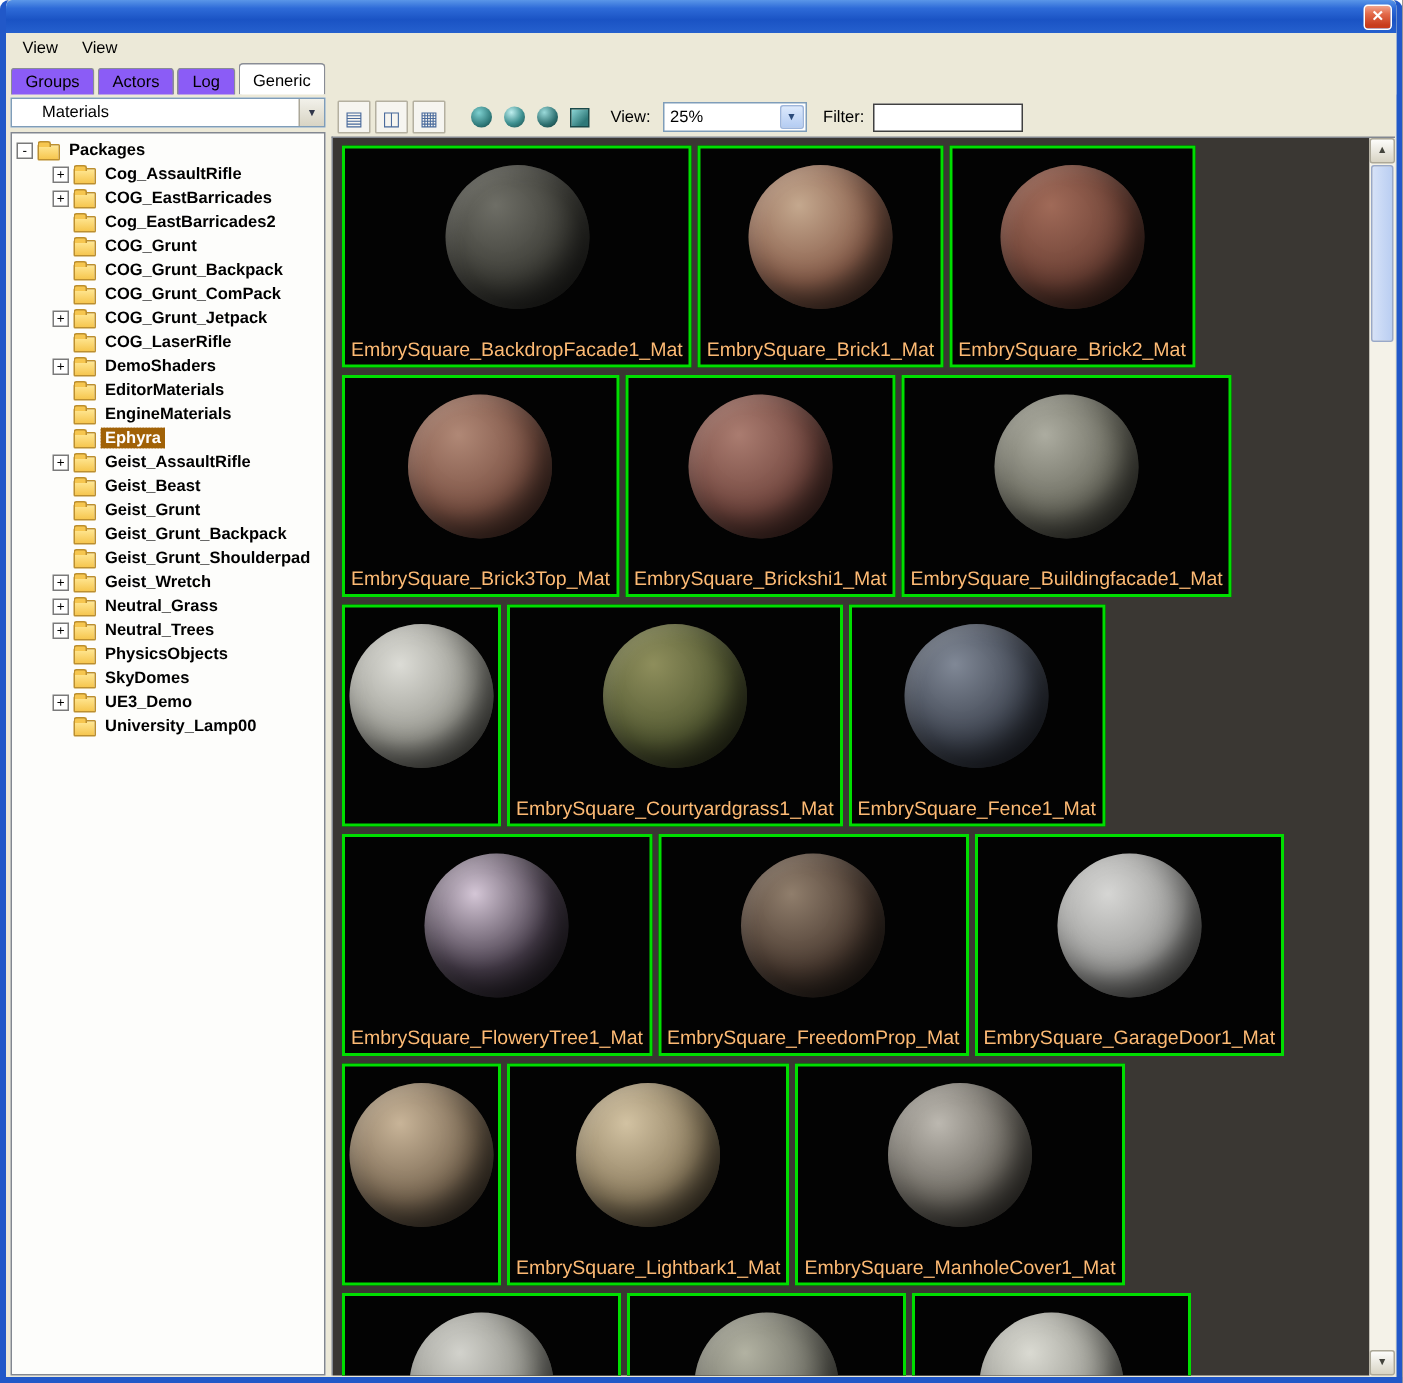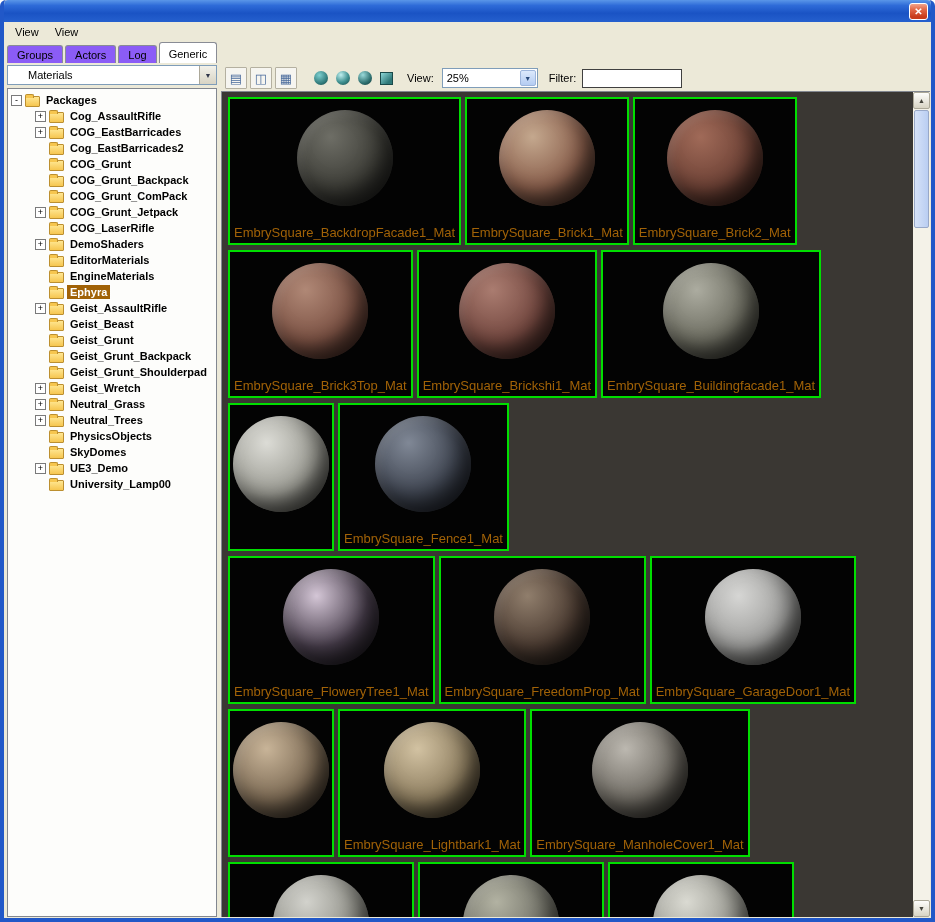--- a/index.html
+++ b/index.html
@@ -71,21 +71,21 @@
 
   
   .browser-wrap { flex:1; display:flex; min-height:0; border-top:1px solid #828790; border-left:1px solid #828790; }
   .thumb-area { flex:1; background:#3A3733; overflow:hidden; padding:5px 4px 0 6px; min-width:0; }
   .thumb-row { display:flex; gap:4px; margin-bottom:5px; align-items:flex-start; }
   .thumb { height:148px; flex:none; border:2px solid #00DE00; background:#030303;
            display:flex; flex-direction:column; align-items:center; padding:0 3px; }
   .thumb.partial { min-width:186px; }
   .sphere { width:96px; height:96px; border-radius:50%; margin-top:11px; flex:none;
             box-shadow:inset -10px -12px 20px rgba(0,0,0,.55), inset 4px 5px 10px rgba(255,255,255,.12); }
-  .thumb-label { margin-top:auto; min-height:16px; padding:0 1px 3px; font-size:13px; color:#a16207; white-space:nowrap; }
+  .thumb-label { margin-top:auto; min-height:16px; padding:0 1px 3px; font-size:13px; color:#fdba74; white-space:nowrap; }
 
   
   .scrollbar { width:17px; flex:none; background:#F4F2E8; display:flex; flex-direction:column; align-items:center; }
   .scroll-btn { width:17px; height:17px; flex:none; border:1px solid #ACA898; border-radius:2px;
                 background:linear-gradient(180deg,#FDFDFB,#D8D4C4); display:flex; align-items:center; justify-content:center;
                 font-size:7px; color:#44443C; border-color:#ACA898; }
   .scroll-track { flex:1; width:17px; position:relative; }
   .scroll-thumb { position:absolute; top:1px; left:1px; width:15px; height:118px; border:1px solid #98A8C8; border-radius:2px;
                   background:linear-gradient(90deg,#D6E2F8,#BACEF2); }
 </style>
@@ -314,20 +314,24 @@
                 <div class="sphere" style="background: radial-gradient(circle at 35% 28%, rgb(172, 172, 160) 0%, rgb(110, 110, 98) 55%, rgb(30, 30, 26) 100%);"></div>
                 <div class="thumb-label">EmbrySquare_Buildingfacade1_Mat</div>
               </div>
           </div>
 
           <div class="thumb-row">
             <div class="thumb">
                 <div class="sphere" style="background: radial-gradient(circle at 35% 28%, rgb(220, 220, 214) 0%, rgb(156, 156, 148) 55%, rgb(44, 44, 40) 100%);"></div>
               </div>
             <div class="thumb">
+                <div class="sphere" style="background: radial-gradient(circle at 35% 28%, rgb(142, 142, 92) 0%, rgb(86, 92, 52) 55%, rgb(21, 23, 14) 100%);"></div>
+                <div class="thumb-label">EmbrySquare_Courtyardgrass1_Mat</div>
+              </div>
+            <div class="thumb">
                 <div class="sphere" style="background: radial-gradient(circle at 35% 28%, rgb(128, 136, 150) 0%, rgb(64, 70, 82) 55%, rgb(16, 18, 24) 100%);"></div>
                 <div class="thumb-label">EmbrySquare_Fence1_Mat</div>
               </div>
           </div>
 
           <div class="thumb-row">
             <div class="thumb">
                 <div class="sphere" style="background: radial-gradient(circle at 35% 28%, rgb(212, 198, 214) 0%, rgb(72, 62, 76) 55%, rgb(10, 9, 11) 100%);"></div>
                 <div class="thumb-label">EmbrySquare_FloweryTree1_Mat</div>
               </div>

